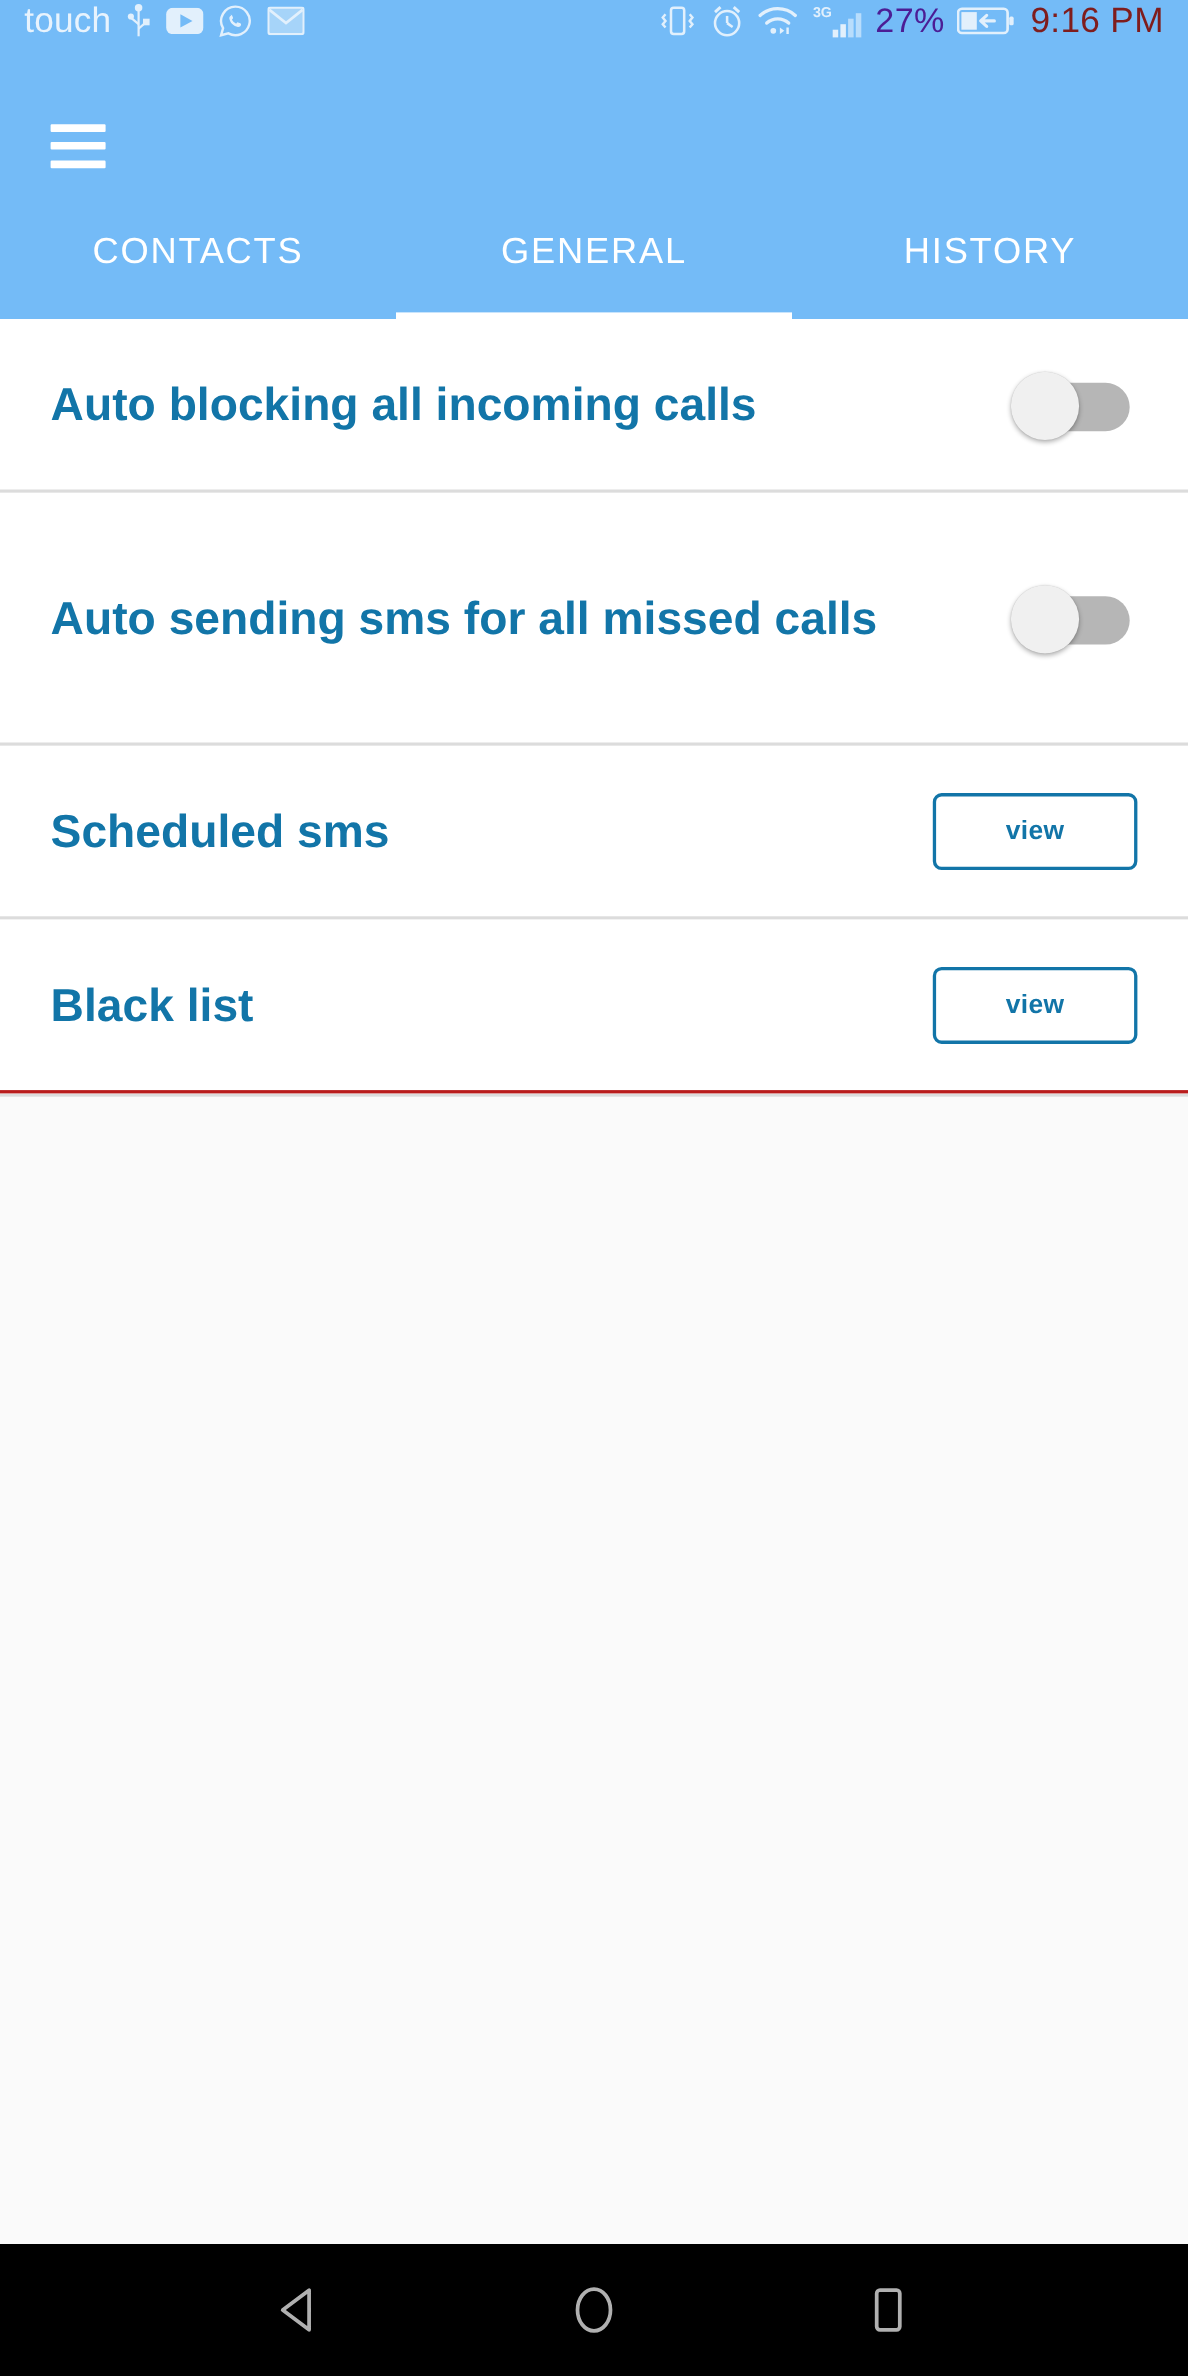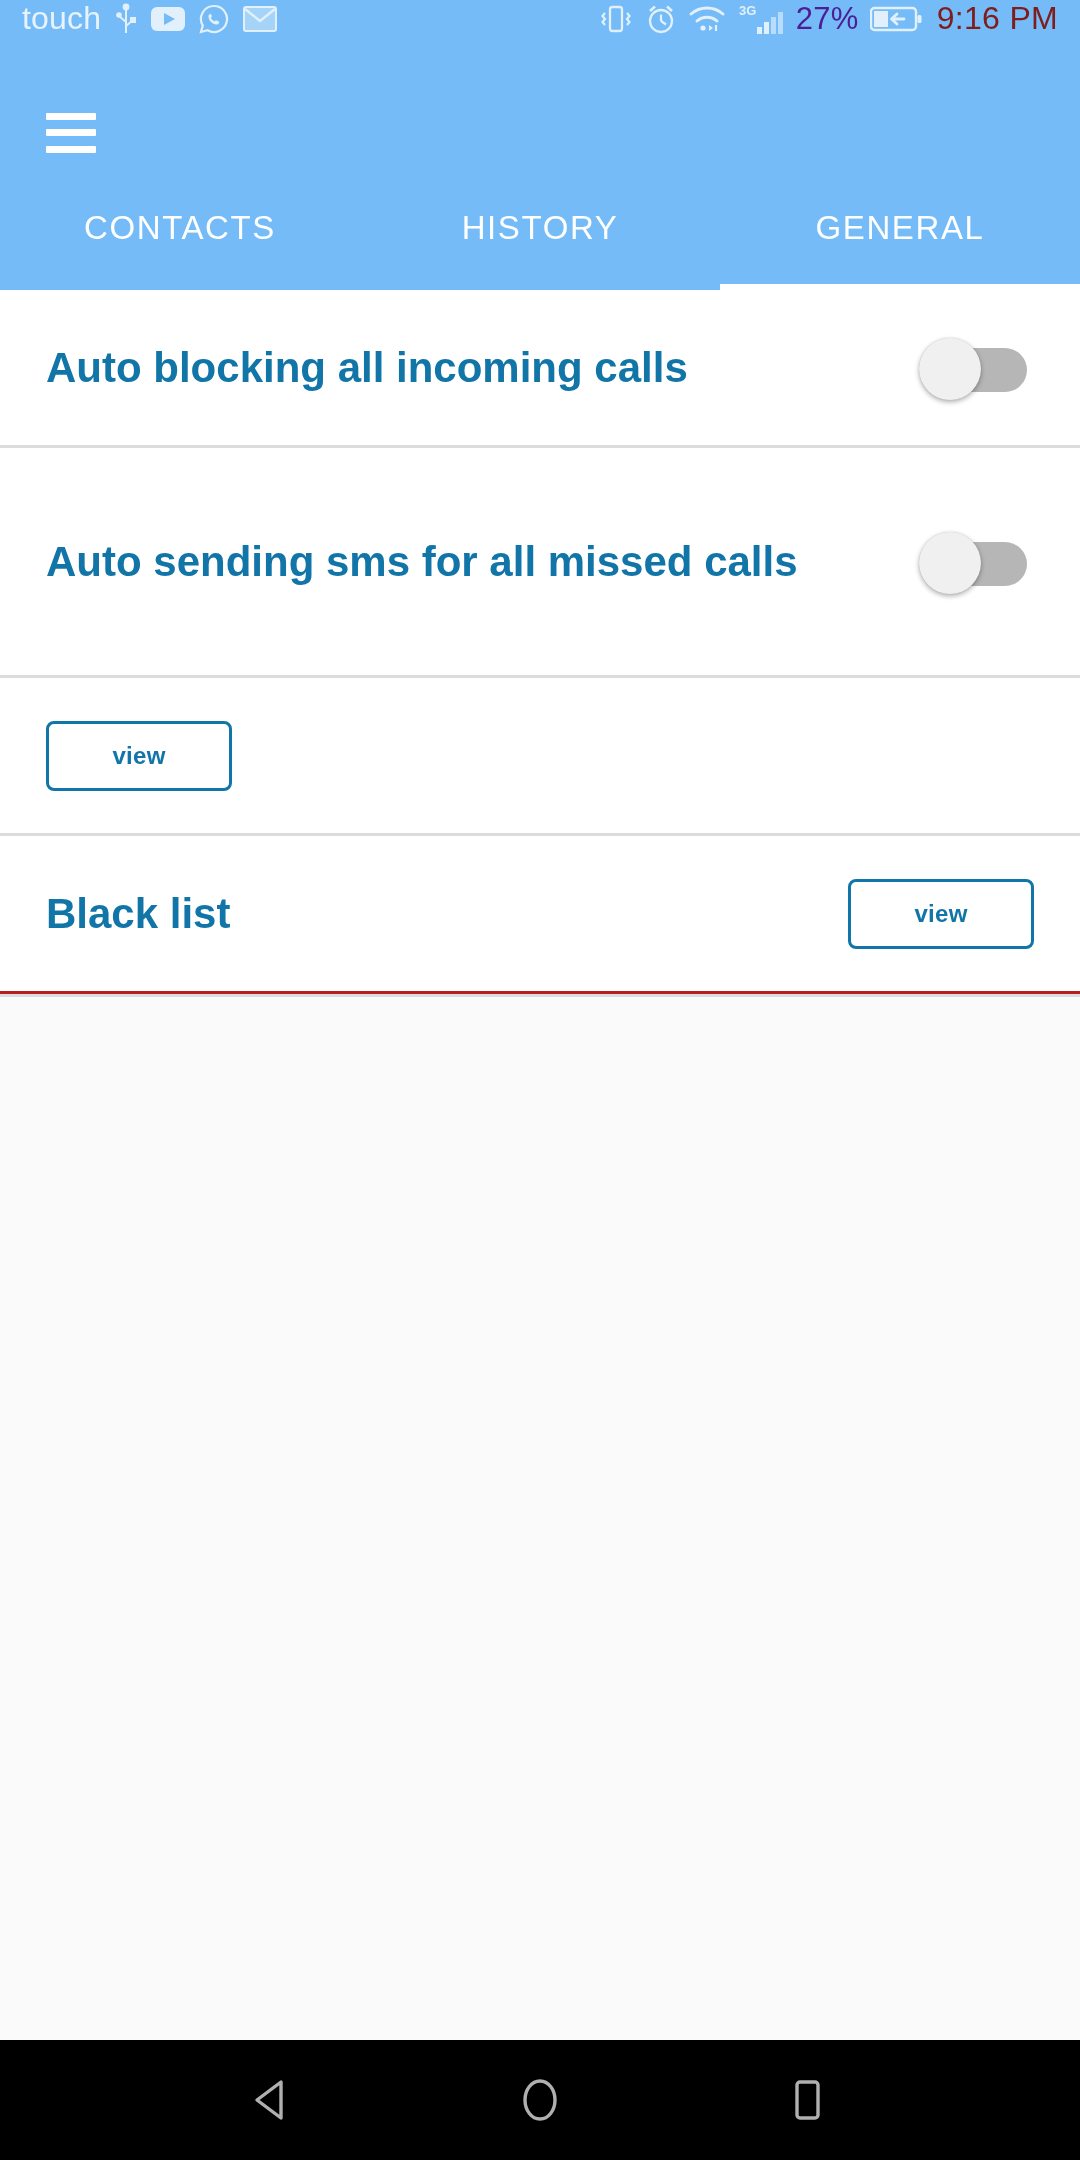--- a/index.html
+++ b/index.html
@@ -189,26 +189,26 @@
         <span></span>
         <span></span>
         <span></span>
       </div>
     </div>
 
     <div class="tab-bar">
       <div class="tab">
         <span class="tab-label">CONTACTS</span>
       </div>
-      <div class="tab">
-        <span class="tab-label">HISTORY</span>
-      </div>
       <div class="tab active">
         <span class="tab-label">GENERAL</span>
         <span class="tab-indicator"></span>
+      </div>
+      <div class="tab">
+        <span class="tab-label">HISTORY</span>
       </div>
     </div>
   </div>
 
   <div class="content">
     <div class="list">
 
       <div class="row">
         <div class="row-label">Auto blocking all incoming calls</div>
         <div class="switch">
@@ -219,20 +219,21 @@
 
       <div class="row row-tall">
         <div class="row-label">Auto sending sms for all missed calls</div>
         <div class="switch">
           <div class="switch-track"></div>
           <div class="switch-thumb"></div>
         </div>
       </div>
 
       <div class="row">
+        <div class="row-label">Scheduled sms</div>
         <button class="view-btn">view</button>
       </div>
 
       <div class="row">
         <div class="row-label">Black list</div>
         <button class="view-btn">view</button>
       </div>
 
     </div>
   </div>

